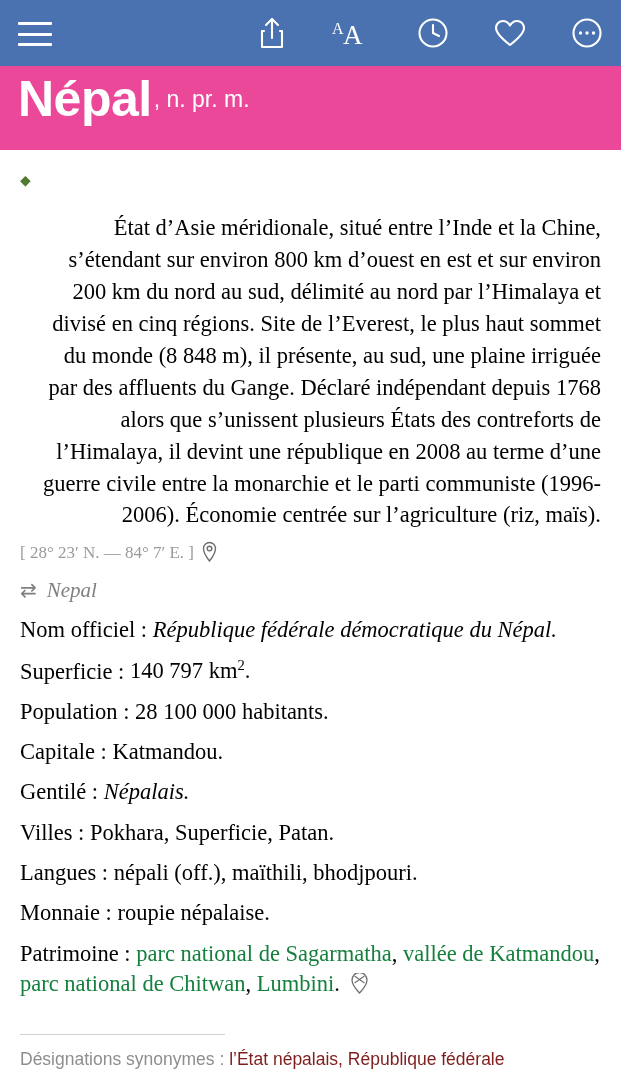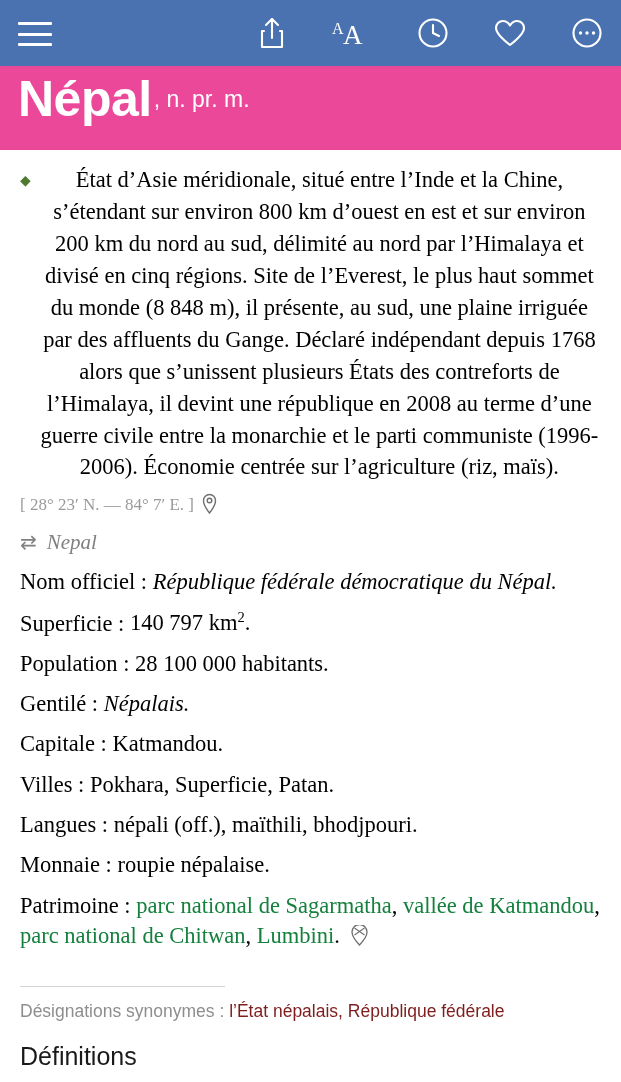--- a/index.html
+++ b/index.html
@@ -91,21 +91,22 @@
     align-items: flex-start;
   }
   .bullet {
     color: #4f7a30;
     font-size: 14px;
     line-height: 1;
     margin: 10px 7px 0 0;
     flex: 0 0 auto;
   }
   .deftext {
-    text-align: center;
+    text-align: right;
+    margin-top: 48px;
   }
 
   .coords {
     color: #9a9a9a;
     font-size: 17px;
     margin-top: 10px;
     display: flex;
     gap: 8px;
     font-family: "Liberation Serif", serif;
   }
@@ -264,27 +265,27 @@
         <span>Superficie :</span>
         <span>140&nbsp;797&nbsp;km<span class="sup">2</span>.</span>
       </div>
 
       <div class="fact">
         <span>Population :</span>
         <span>28 100 000 habitants.</span>
       </div>
 
       <div class="fact">
+        <span>Capitale :</span>
+        <span>Katmandou.</span>
+      </div>
+
+      <div class="fact">
         <span>Gentilé :</span>
         <i>Népalais.</i>
-      </div>
-
-      <div class="fact">
-        <span>Capitale :</span>
-        <span>Katmandou.</span>
       </div>
 
       <div class="fact">
         <span>Villes :</span>
         <span>Pokhara, Superficie, Patan.</span>
       </div>
 
       <div class="fact">
         <span>Langues :</span>
         <span>népali (off.), maïthili, bhodjpouri.</span>

